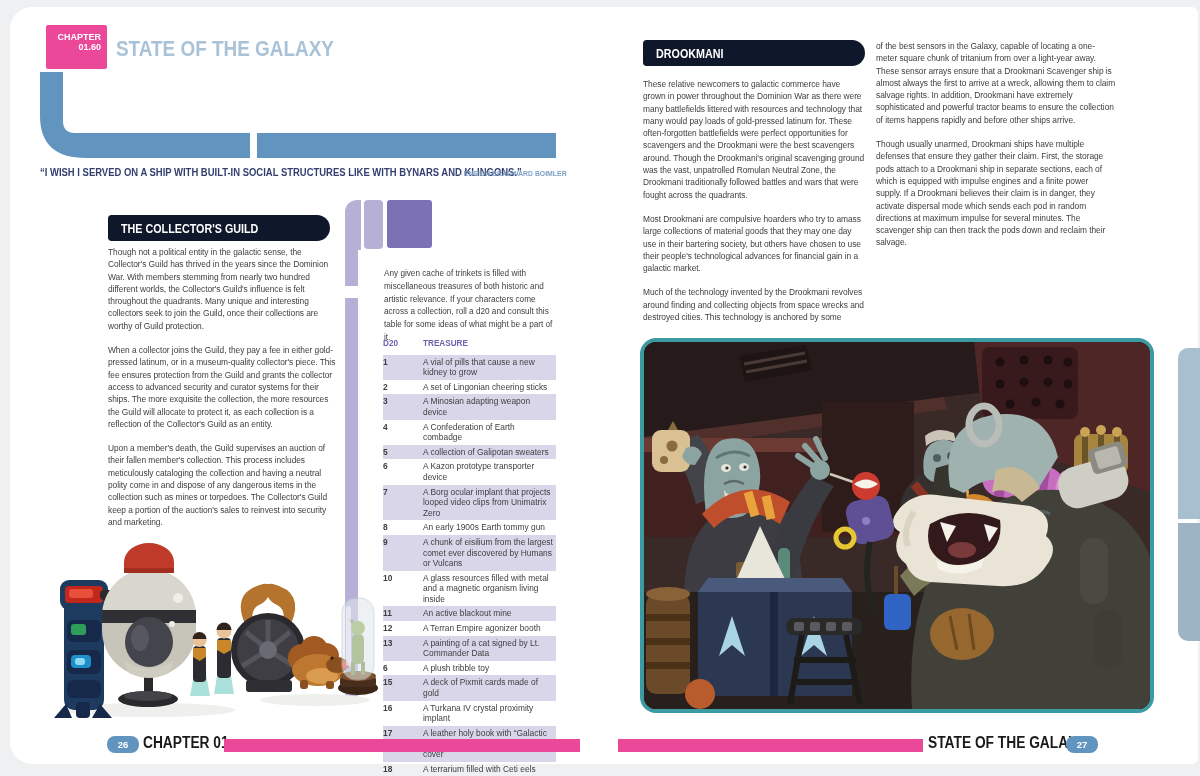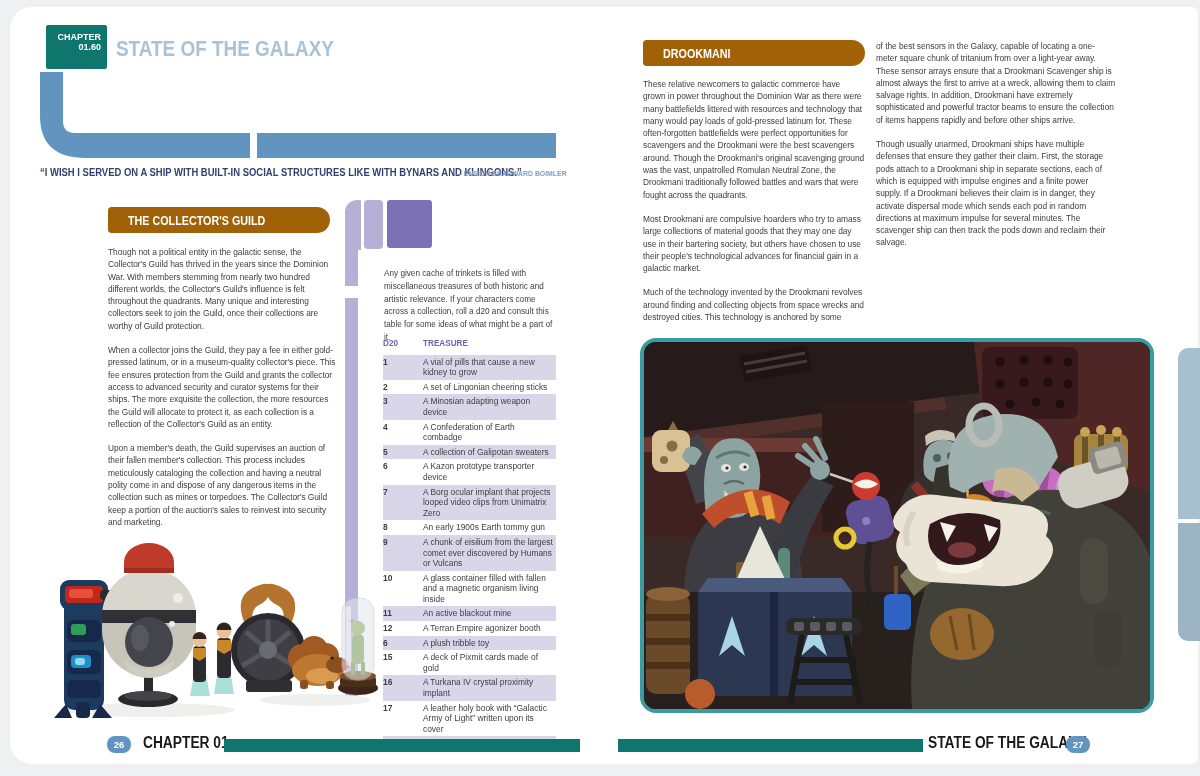--- a/index.html
+++ b/index.html
@@ -5,33 +5,33 @@
   html,body{margin:0;padding:0;background:#eef0f1;width:1200px;height:776px;overflow:hidden;
     font-family:"Liberation Sans",sans-serif;}
   #root{position:relative;width:1200px;height:776px;}
   .abs{position:absolute;}
   .spread{position:absolute;left:10px;top:7px;width:1188px;height:757px;background:#ffffff;
     border-radius:22px 6px 6px 22px;}
   .cond{font-weight:bold;display:inline-block;transform:scaleX(.86);transform-origin:0 50%;
     white-space:nowrap;letter-spacing:0;}
   .body-col p{margin:0 0 12px 0;font-size:8.4px;line-height:12.3px;color:#3e3e40;
     letter-spacing:-.05px;}
-  .pill{background:#a16207;border-radius:4px 14px 14px 4px;height:26px;line-height:26px;
-    color:#fff;padding-left:20px;box-sizing:border-box;}
+  .pill{background:#0f172a;border-radius:4px 14px 14px 4px;height:26px;line-height:26px;
+    color:#fff;padding-left:13px;box-sizing:border-box;}
   .pill .cond{font-size:12.5px;}
-  .blue{background:#0f766e;}
+  .blue{background:#ec4899;}
   .lav{background:#b7b0d6;}
   .ttable{font-size:8.4px;color:#3e3e40;}
   .thead{display:flex;color:#6e61ab;margin-bottom:4px;}
   .trow{display:flex;align-items:flex-start;}
   .ttable .trow:nth-of-type(odd){background:#dad6e9;}
   .tcell-roll{width:30px;text-align:left;font-weight:bold;padding:2px 0;line-height:10.6px;}
   .tcell-val{flex:1;padding:2px 2px 2px 10px;line-height:10.6px;}
   .sb-title{font-size:20px;line-height:20px;color:#6e61ab;}
-  .ftr-pill{background:#6195bf;border-radius:8px;width:24px;height:17px;color:#fff;
+  .ftr-pill{background:#6195bf;border-radius:8px;width:32px;height:17px;color:#fff;
     text-align:center;font-size:9.5px;font-weight:bold;line-height:17px;}
   .illo-frame{border:4px solid #3b9aa2;border-radius:16px;overflow:hidden;background:#3a2a27;}
 </style>
 </head>
 <body>
 
 <div id="root">
   <div class="spread"></div>
 
   <div class="abs blue" style="left:46px;top:25px;width:61px;height:44px;border-radius:2px;
@@ -50,21 +50,21 @@
     <span class="cond">STATE OF THE GALAXY</span>
   </div>
 
   <div class="abs" style="left:40px;top:166px;color:#333f6e;font-size:11px;">
     <span class="cond">“I WISH I SERVED ON A SHIP WITH BUILT-IN SOCIAL STRUCTURES LIKE WITH BYNARS AND KLINGONS.”</span>
   </div>
   <div class="abs" style="left:455px;top:169px;color:#7f9fc4;font-size:8px;">
     <span class="cond">— ENSIGN BRADWARD BOIMLER</span>
   </div>
 
-  <div class="abs pill" style="left:108px;top:207px;width:222px;">
+  <div class="abs pill" style="left:108px;top:215px;width:222px;">
     <span class="cond">THE COLLECTOR'S GUILD</span>
   </div>
   <div class="abs body-col" style="left:108px;top:246px;width:232px;">
     <p>Though not a political entity in the galactic sense, the Collector's Guild has thrived in the years since the Dominion War. With members stemming from nearly two hundred different worlds, the Collector's Guild's influence is felt throughout the quadrants. Many unique and interesting collectors seek to join the Guild, once their collections are worthy of Guild protection.</p>
     <p>When a collector joins the Guild, they pay a fee in either gold-pressed latinum, or in a museum-quality collector's piece. This fee ensures protection from the Guild and grants the collector access to advanced security and curator systems for their ships. The more exquisite the collection, the more resources the Guild will allocate to protect it, as each collection is a reflection of the Collector's Guild as an entity.</p>
     <p>Upon a member's death, the Guild supervises an auction of their fallen member's collection. This process includes meticulously cataloging the collection and having a neutral polity come in and dispose of any dangerous items in the collection such as mines or torpedoes. The Collector's Guild keep a portion of the auction's sales to reinvest into security and marketing.</p>
   </div>
 
   <div class="abs lav" style="left:345px;top:200px;width:16px;height:50px;border-radius:12px 0 0 0;"></div>
   <div class="abs lav" style="left:345px;top:248px;width:13px;height:38px;"></div>
@@ -113,29 +113,33 @@
         <div class="trow">
           <div class="tcell-roll">8</div>
           <div class="tcell-val">An early 1900s Earth tommy gun</div>
         </div>
         <div class="trow">
           <div class="tcell-roll">9</div>
           <div class="tcell-val">A chunk of eisilium from the largest comet ever discovered by Humans or Vulcans</div>
         </div>
         <div class="trow">
           <div class="tcell-roll">10</div>
-          <div class="tcell-val">A glass container filled with fallen and a magnetic organism living inside</div>
+          <div class="tcell-val">A glass resources filled with metal and a magnetic organism living inside</div>
         </div>
         <div class="trow">
           <div class="tcell-roll">11</div>
           <div class="tcell-val">An active blackout mine</div>
         </div>
         <div class="trow">
           <div class="tcell-roll">12</div>
           <div class="tcell-val">A Terran Empire agonizer booth</div>
+        </div>
+        <div class="trow">
+          <div class="tcell-roll">13</div>
+          <div class="tcell-val">A painting of a cat signed by Lt. Commander Data</div>
         </div>
         <div class="trow">
           <div class="tcell-roll">6</div>
           <div class="tcell-val">A plush tribble toy</div>
         </div>
         <div class="trow">
           <div class="tcell-roll">15</div>
           <div class="tcell-val">A deck of Pixmit cards made of gold</div>
         </div>
         <div class="trow">

